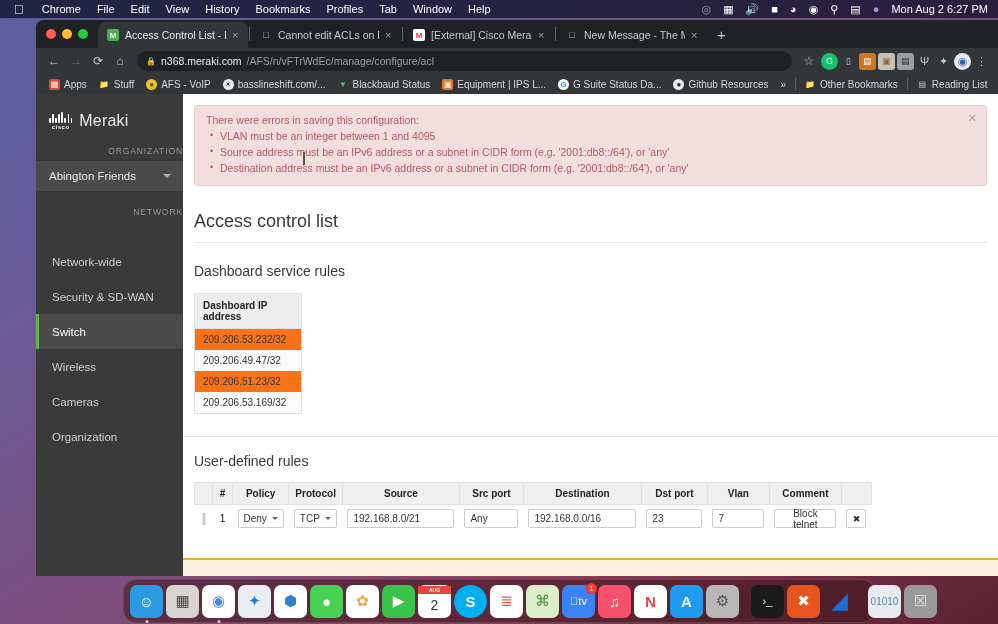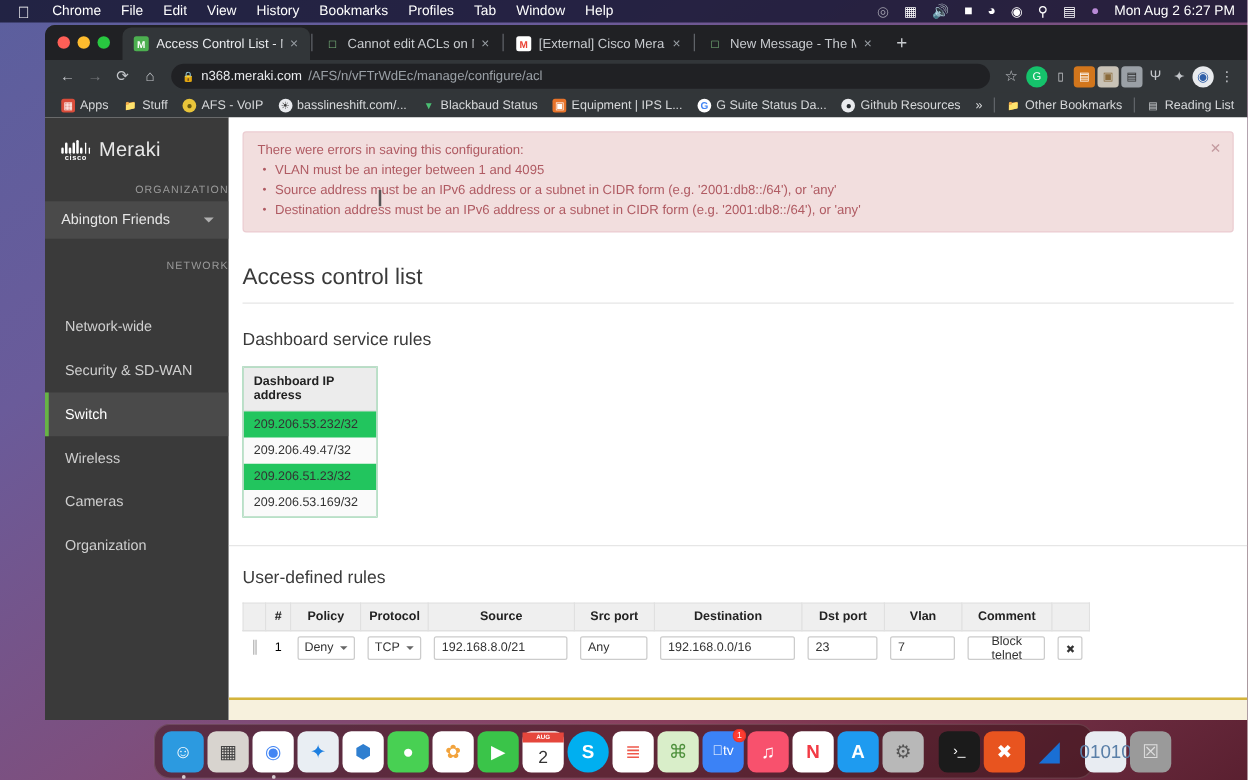--- a/index.html
+++ b/index.html
@@ -102,21 +102,21 @@
   .alert li { padding:2px 0 2px 14px; position:relative; }
   .alert li:before { content:"•"; position:absolute; left:4px; top:2px; font-size:9px; }
   .alert .aclose { position:absolute; right:9px; top:6px; font-size:11px; color:#c49ba0; }
 
   .h1 { font-size:18px; font-weight:300; color:#3a3a3a; padding:25px 0 10px 11px; }
   .rule { height:1px; background:#e6e6e6; margin:0 11px; }
   .h2 { font-size:14px; font-weight:300; color:#3a3a3a; padding:20px 0 14px 11px; }
 
   .svc { display:flex; padding-left:11px; gap:24px; }
   .svc p { width:112px; font-size:10.5px; line-height:1.45; color:#333; }
-  .iptable { border:1px solid #e0e0e0; background:#22c55e; width:108px; height:fit-content; }
+  .iptable { border:1px solid #e0e0e0; background:#f97316; width:108px; height:fit-content; }
   .iptable .th { background:#ececec; font-weight:bold; font-size:10px; color:#222; padding:6px 8px; border-bottom:1px solid #e0e0e0; }
   .iptable .td { font-size:10px; color:#333; padding:5px 8px; }
   .iptable .td:nth-child(odd) { background:#fafafa; }
 
   .udr-wrap { margin-top:22px; border-top:1px solid #e6e6e6; padding-top:16px; }
   .h3 { font-size:14px; font-weight:300; color:#3a3a3a; padding:0 0 13px 11px; }
   table.rules { border-collapse:collapse; margin-left:11px; }
   table.rules th {
     background:#efefef; border:1px solid #e0e0e0; font-size:10px; font-weight:bold;
     color:#222; padding:5px 6px; text-align:center; white-space:nowrap;
@@ -459,15 +459,15 @@
   <div class="di" style="background:#3b82f6;color:#fff;font-size:11px">tv<span class="badge">1</span></div>
   <div class="di" style="background:#f8516d;color:#fff">♫</div>
   <div class="di" style="background:#fff;color:#f23a44;font-weight:bold">N</div>
   <div class="di" style="background:#1e9bf0;color:#fff;font-weight:bold">A</div>
   <div class="di" style="background:#b8b8b8;color:#555">⚙</div>
   <span class="dock-sep"></span>
   <div class="di" style="background:#1b1b1b;color:#fff;font-size:11px">›_</div>
   <div class="di" style="background:#e8541f;color:#fff">✖</div>
   <div class="di" style="color:#1a6fd4;font-size:22px">◢</div>
   <span class="dock-sep"></span>
-  <div class="di" style="background:#e8ecf2;color:#5a7fa8;font-size:15px">01010</div>
+  <div class="di" style="background:#e8ecf2;color:#5a7fa8;font-size:10px">01010</div>
   <div class="di" style="background:#9a9a9a;color:#ddd">☒</div>
 </div>
 
 </body></html>

